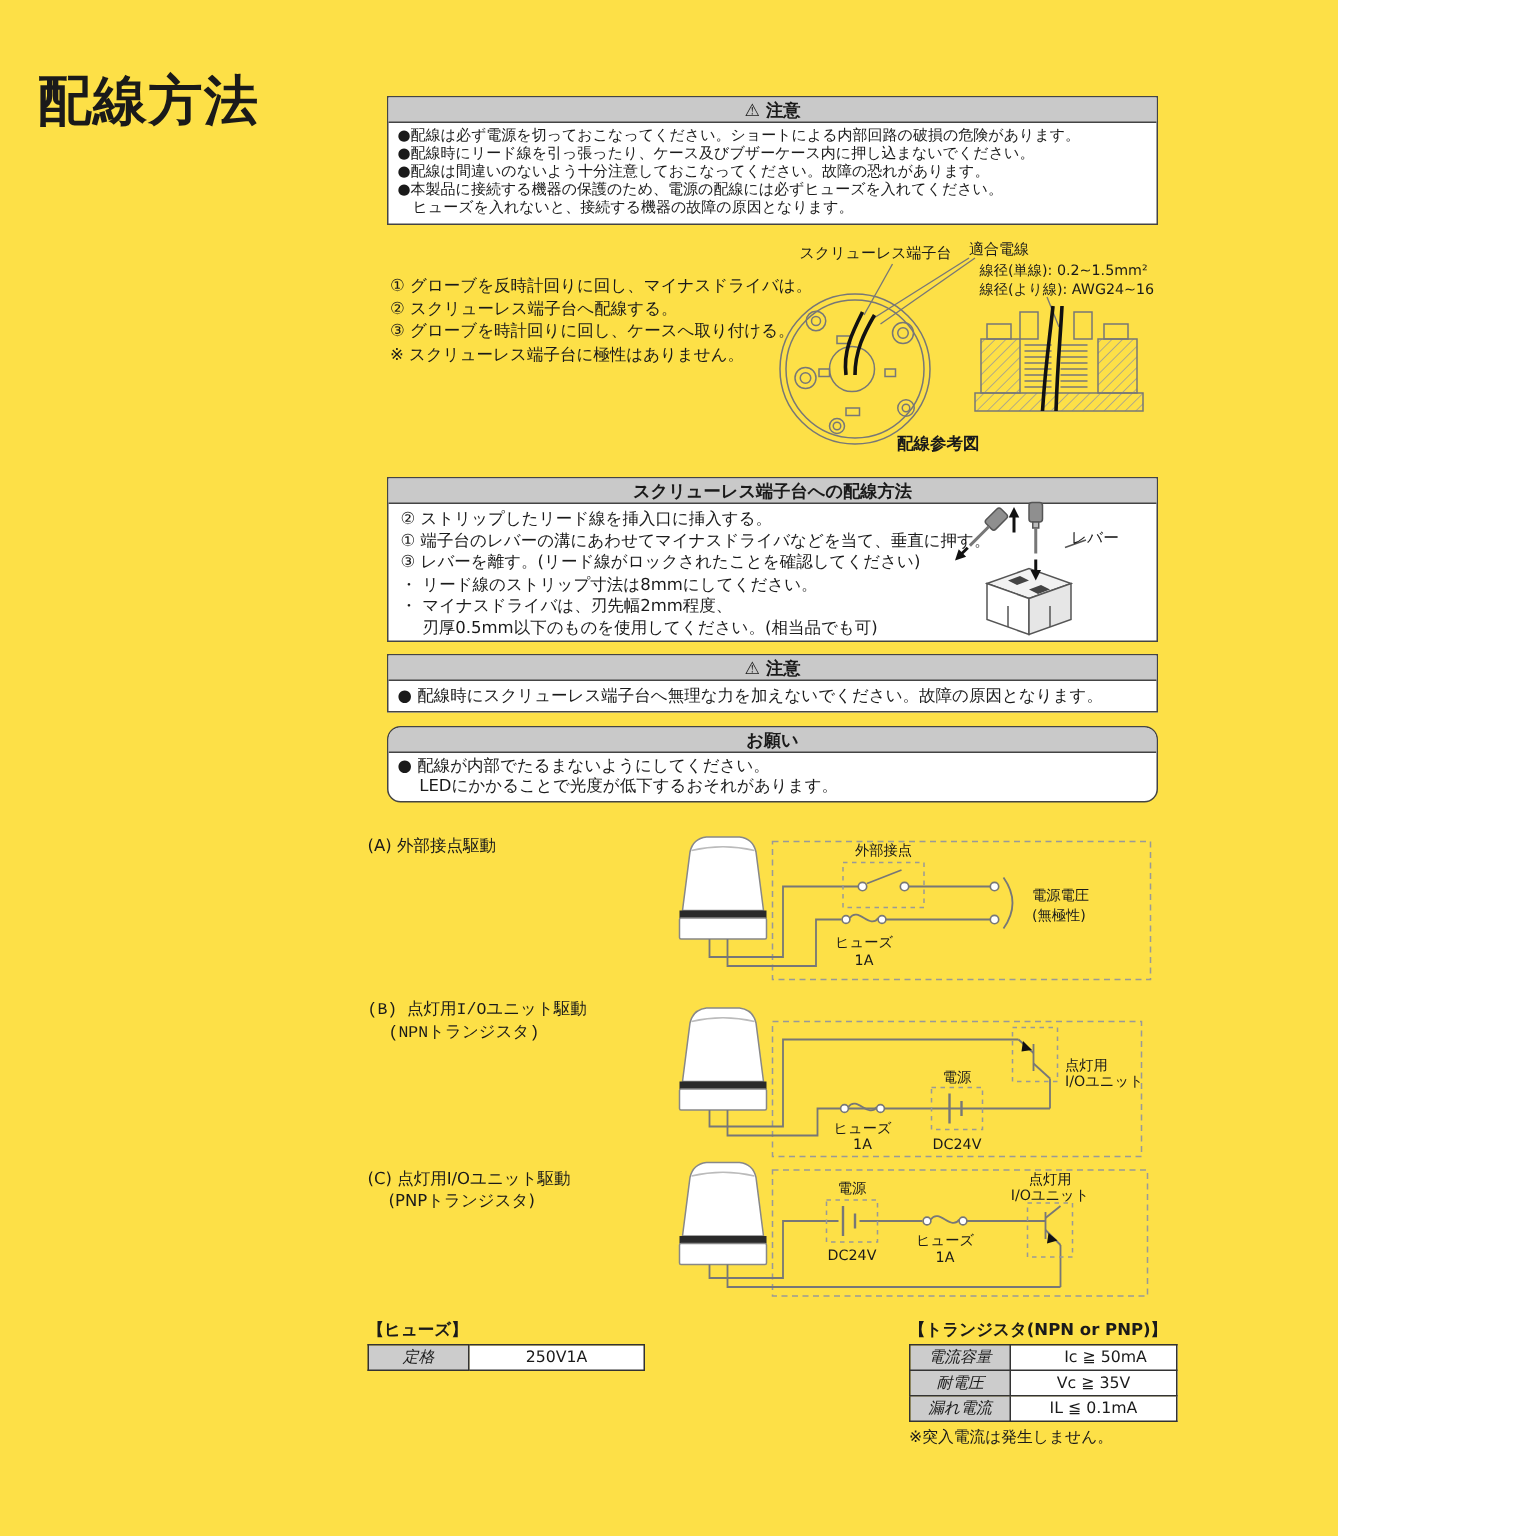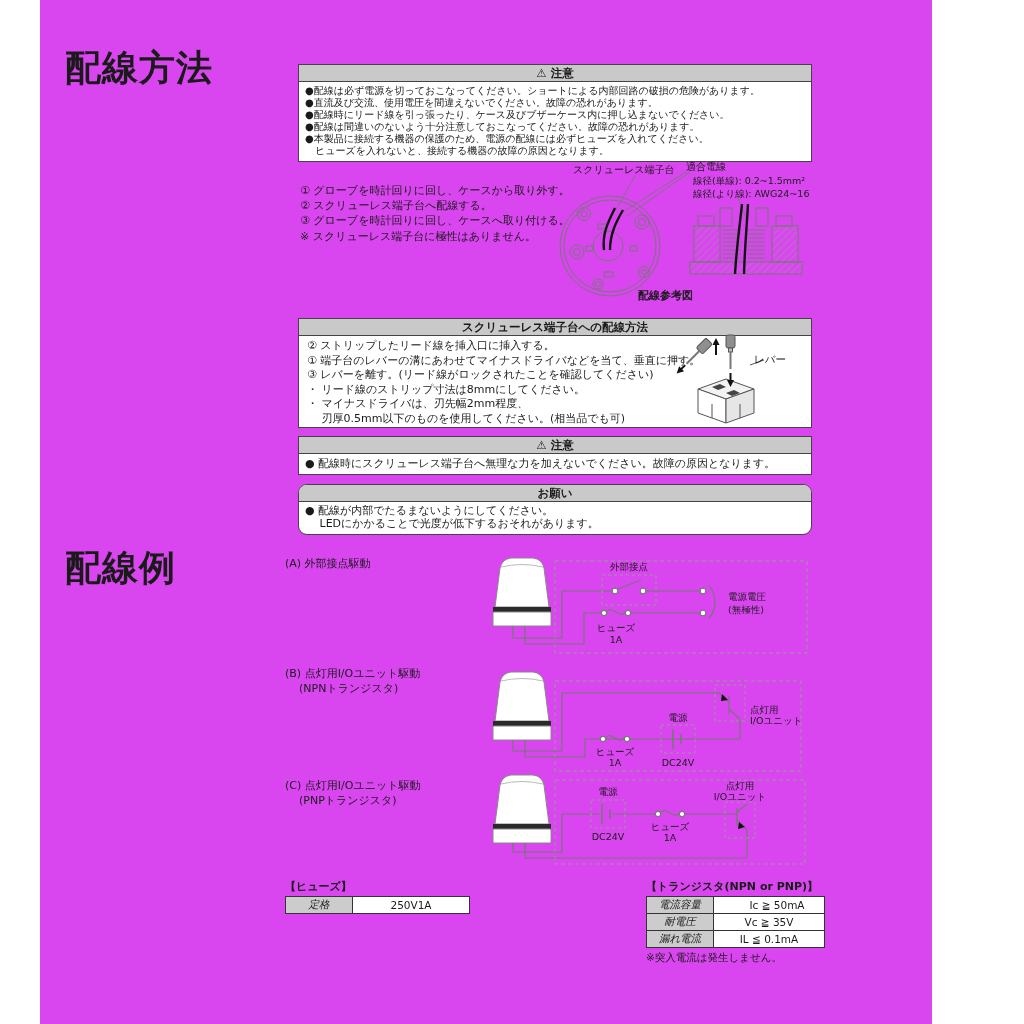--- a/index.html
+++ b/index.html
@@ -1,17 +1,17 @@
 <!DOCTYPE html>
 <html lang="ja"><head>
 <meta charset="utf-8">
 <style>
   html,body{margin:0;padding:0;background:#fff;}
-  .page{position:relative;width:892px;height:1024px;background:#d946ef;overflow:hidden;
-        font-family:"DejaVu Sans","Liberation Sans",sans-serif;color:#1a1a1a;margin-left:40px;}
+  .page{position:relative;width:892px;height:1024px;background:#fde047;overflow:hidden;
+        font-family:"DejaVu Sans","Liberation Sans",sans-serif;color:#1a1a1a;}
   .big-title{position:absolute;left:25px;font-size:36px;font-weight:bold;letter-spacing:1px;line-height:40px;}
   .box{position:absolute;left:258px;width:514px;border:1.5px solid #444;background:#fff;box-sizing:border-box;}
   .box-header{background:#c9c9c9;border-bottom:1.5px solid #444;text-align:center;font-weight:bold;
               font-size:11.5px;line-height:16px;height:16px;display:flex;align-items:center;justify-content:center;gap:4px;}
   .box-body{padding:3px 6px 4px;font-size:10px;line-height:12px;}
   .box-body .line{white-space:pre;}
   .rounded{border-radius:9px;overflow:hidden;}
   .steps{position:absolute;left:260px;top:183px;font-size:11px;line-height:15.2px;}
   .steps .line{white-space:pre;}
   .dlabel{position:absolute;font-size:10px;line-height:11px;white-space:pre;}
@@ -36,30 +36,29 @@
 
   <h1 class="big-title" style="top:24px;">配線方法</h1>
 
   <div class="box" style="top:64px;">
     <div class="box-header">
       <span>⚠</span>
       <span>注意</span>
     </div>
     <div class="box-body">
       <div class="line">●配線は必ず電源を切っておこなってください。ショートによる内部回路の破損の危険があります。</div>
-      <div class="line">●直流及び交流、使用電圧を間違えないでください。故障の恐れがあります。</div>
       <div class="line">●配線時にリード線を引っ張ったり、ケース及びブザーケース内に押し込まないでください。</div>
       <div class="line">●配線は間違いのないよう十分注意しておこなってください。故障の恐れがあります。</div>
       <div class="line">●本製品に接続する機器の保護のため、電源の配線には必ずヒューズを入れてください。</div>
       <div class="line">　ヒューズを入れないと、接続する機器の故障の原因となります。</div>
     </div>
   </div>
 
   <div class="steps">
-    <div class="line">① グローブを時計回りに回し、ケースから取り外す。</div>
+    <div class="line">① グローブを反時計回りに回し、マイナスドライバは。</div>
     <div class="line">② スクリューレス端子台へ配線する。</div>
     <div class="line">③ グローブを時計回りに回し、ケースへ取り付ける。</div>
     <div class="line">※ スクリューレス端子台に極性はありません。</div>
   </div>
 
   <div class="dlabel" style="left:533px;top:164px;font-family:Liberation Serif, serif;">スクリューレス端子台</div>
   <div class="dlabel" style="left:646px;top:161px;">適合電線</div>
   <div class="dlabel small" style="left:653px;top:175px;">線径(単線): 0.2~1.5mm²</div>
   <div class="dlabel small" style="left:653px;top:188px;">線径(より線): AWG24~16</div>
   <div class="caption" style="left:598px;top:288px;">配線参考図</div>
@@ -197,21 +196,20 @@
   <div class="box rounded" style="top:484px;">
     <div class="box-header">
       <span>お願い</span>
     </div>
     <div class="box-body" style="font-size:11px;line-height:12.6px;">
       <div class="line">● 配線が内部でたるまないようにしてください。</div>
       <div class="line">　 LEDにかかることで光度が低下するおそれがあります。</div>
     </div>
   </div>
 
-  <h1 class="big-title" style="top:524px;">配線例</h1>
 
   <div class="ex-label" style="left:245px;top:557px;">
     <div>(A) 外部接点駆動</div>
   </div>
   <svg style="left:443px;top:551px;" width="335" height="110" viewBox="0 0 335 110">
     <rect x="72" y="10" width="252" height="92" fill="none" stroke="#999" stroke-dasharray="4 3"></rect>
 
     <g transform="translate(8,6)">
       <path d="M4,50 L9,11 Q11,2 20,1 L42,1 Q51,2 53,11 L58,50 Z" fill="#fff" stroke="#888"></path>
       <path d="M10,10 Q31,5 52,10" fill="none" stroke="#bbb"></path>
@@ -236,21 +234,21 @@
         <circle cx="220" cy="62" r="2.8"></circle>
     </g>
     <rect x="119" y="24" width="54" height="30" fill="none" stroke="#999" stroke-dasharray="3 3"></rect>
     <text x="146" y="19" font-size="9.5" text-anchor="middle">外部接点</text>
     <text x="133" y="80" font-size="9.5" text-anchor="middle">ヒューズ</text>
     <text x="133" y="92" font-size="9.5" text-anchor="middle">1A</text>
     <text x="245" y="49" font-size="9.5">電源電圧</text>
     <text x="245" y="62" font-size="9.5">(無極性)</text>
   </svg>
 
-  <div class="ex-label" style="left:245px;top:667px;">
+  <div class="ex-label" style="left:245px;top:667px;font-family:Liberation Mono, monospace;">
     <div>(B) 点灯用I/Oユニット駆動</div>
     <div class="sub">(NPNトランジスタ)</div>
   </div>
   <svg style="left:443px;top:663px;" width="335" height="115" viewBox="0 0 335 115">
     <rect x="72" y="18" width="246" height="90" fill="none" stroke="#999" stroke-dasharray="4 3"></rect>
     <g transform="translate(8,8)">
       <path d="M4,50 L9,11 Q11,2 20,1 L42,1 Q51,2 53,11 L58,50 Z" fill="#fff" stroke="#888"></path>
       <path d="M10,10 Q31,5 52,10" fill="none" stroke="#bbb"></path>
       <rect x="2" y="50" width="58" height="5" fill="#2a2a2a"></rect>
       <rect x="2" y="55" width="58" height="14" rx="1" fill="#fff" stroke="#888"></rect>

